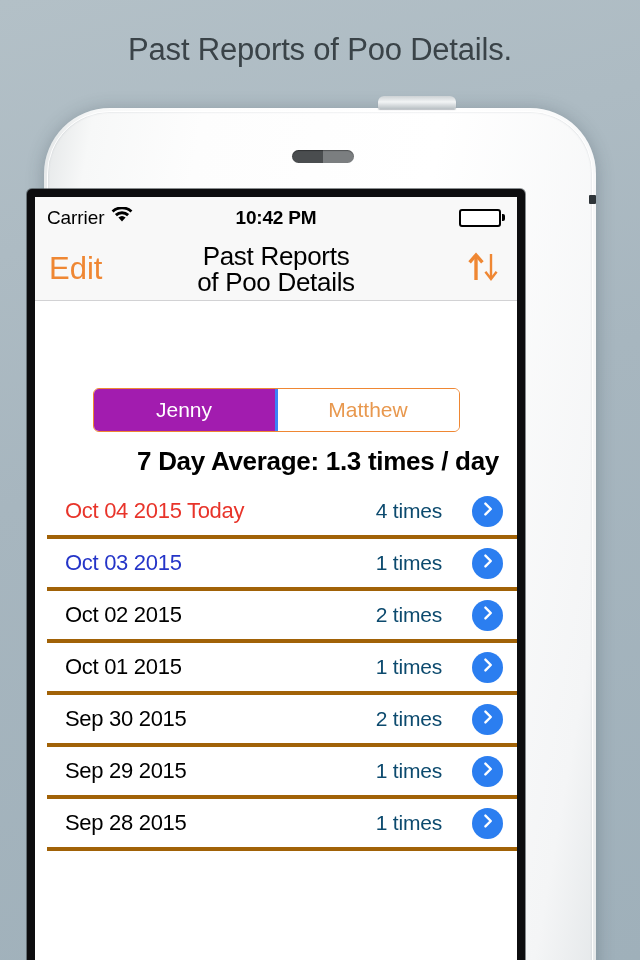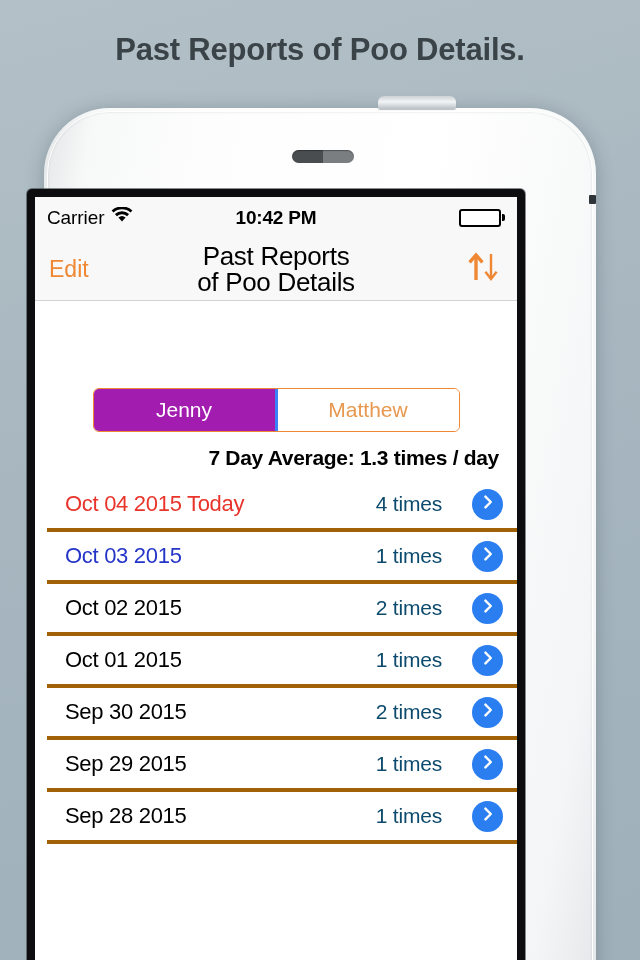--- a/index.html
+++ b/index.html
@@ -14,21 +14,21 @@
   }
 
   
   #caption {
     position: absolute;
     top: 32px; left: 0; width: 640px;
     text-align: center;
     font-size: 31px;
     color: #3a4348;
     letter-spacing: -0.2px;
-    font-weight: 700;
+    font-weight: 400;
   }
 
   
   #phone {
     position: absolute;
     left: 44px; top: 108px;
     width: 552px; height: 1000px;
     background: linear-gradient(100deg,#e2e5e6 0%, #f7f8f8 7%, #fdfdfd 22%, #ffffff 55%, #f4f5f6 88%, #dfe3e5 100%);
     border-radius: 66px 66px 40px 40px;
     box-shadow: 0 2px 18px rgba(40,55,65,0.28);
@@ -177,21 +177,21 @@
     position: relative;
     height: 62px;
     background: #f8f8f8;
     border-bottom: 1px solid #d2d2d4;
     display: flex;
     align-items: center;
     padding: 0 14px;
   }
   #edit-button {
     color: #ef8733;
-    font-size: 23px;
+    font-size: 31px;
     z-index: 2;
   }
   #nav-title {
     position: absolute;
     left: 0; width: 100%;
     text-align: center;
     font-weight: normal;
     font-size: 26px;
     line-height: 26px;
     color: #000;
@@ -230,21 +230,21 @@
   }
   .segment.unselected {
     background: #ffffff;
     color: #e8984e;
     border-left: 3px solid #3b82f6;
   }
 
   #average-row {
     text-align: right;
     padding: 14px 18px 10px 0;
-    font-size: 21px;
+    font-size: 26px;
     font-weight: bold;
     color: #000;
     letter-spacing: -0.3px;
   }
 
   
   #report-list { }
   .report-row {
     height: 52px;
     display: flex;

